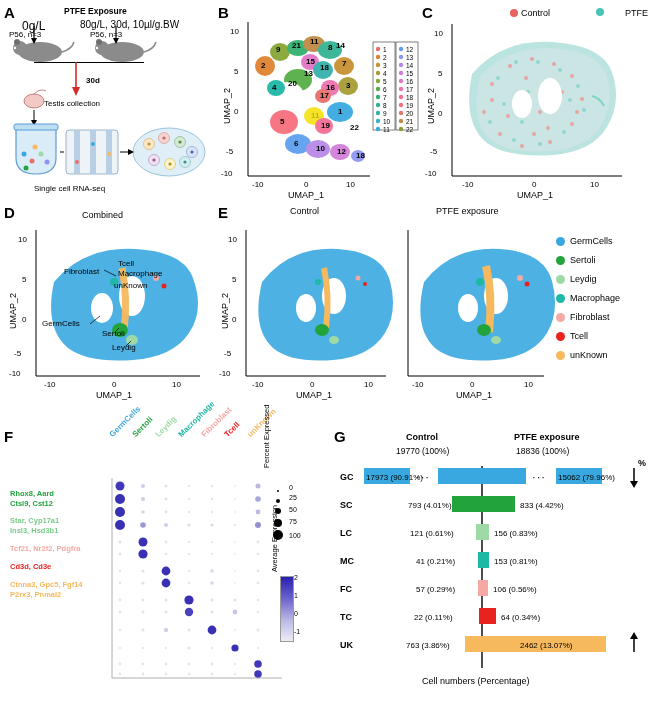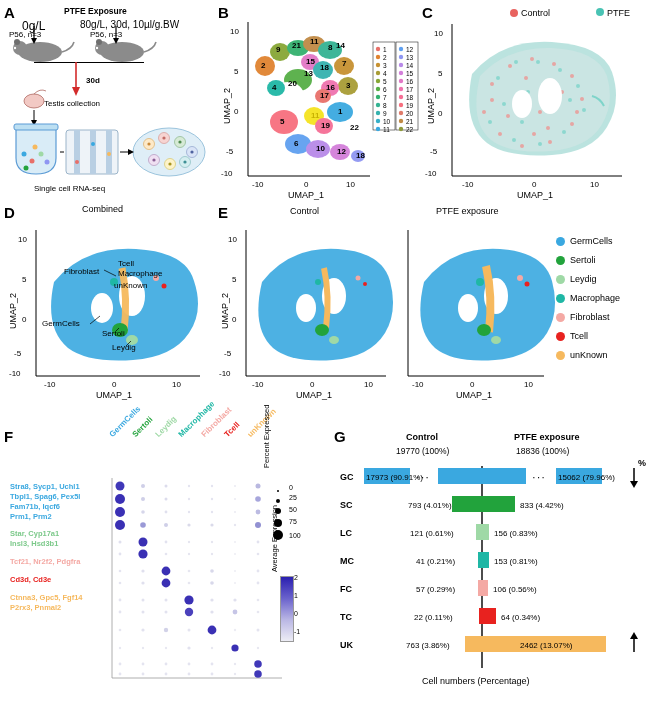--- a/index.html
+++ b/index.html
@@ -233,21 +233,21 @@
   </svg>
 </div>
 
 <div class="fig" style="left:422px;top:4px;width:234px;height:196px;">
   <div class="panel-letter" style="position:absolute;left:0;top:0;">C</div>
   <div style="position:absolute;left:88px;top:4px;display:flex;gap:10px;align-items:center;">
     <span style="display:flex;align-items:center;gap:3px;">
         <span style="width:8px;height:8px;border-radius:50%;background:#e8635f;display:inline-block;"></span>
         <span class="legend-txt">Control</span>
       </span>
-    <span style="display:flex;gap:3px;padding-left:36px;">
+    <span style="display:flex;gap:21px;padding-left:36px;">
         <span style="width:8px;height:8px;border-radius:50%;background:#49c3b4;display:inline-block;"></span>
         <span class="legend-txt">PTFE</span>
       </span>
   </div>
   <svg width="234" height="196" style="position:absolute;left:0;top:0;">
     <g font-family="Liberation Sans" font-size="8">
       <text x="12" y="32" class="tick">10</text>
       <text x="16" y="72" class="tick">5</text>
       <text x="16" y="112" class="tick">0</text>
       <text x="8" y="150" class="tick">-5</text>
@@ -306,21 +306,21 @@
       </g>
       <ellipse cx="128" cy="92" rx="12" ry="18" fill="#ffffff"></ellipse>
       <ellipse cx="100" cy="100" rx="10" ry="14" fill="#ffffff"></ellipse>
       <path d="M170 92 q8 2 12 10" stroke="#49c3b4" stroke-width="2" fill="none"></path>
     </g>
   </svg>
 </div>
 
 <div class="fig" style="left:4px;top:204px;width:212px;height:198px;">
   <div class="panel-letter" style="position:absolute;left:0;top:0;">D</div>
-  <div style="position:absolute;left:78px;top:0;font-size:9px;">Combined</div>
+  <div style="position:absolute;left:78px;top:6px;font-size:9px;">Combined</div>
   <svg width="212" height="198" style="position:absolute;left:0;top:0;">
     <g font-family="Liberation Sans" font-size="8">
       <text x="14" y="38" class="tick">10</text>
       <text x="18" y="78" class="tick">5</text>
       <text x="18" y="118" class="tick">0</text>
       <text x="10" y="152" class="tick">-5</text>
       <text x="5" y="172" class="tick">-10</text>
     </g>
     <line x1="32" y1="26" x2="32" y2="172" class="axline"></line>
     <line x1="32" y1="172" x2="196" y2="172" class="axline"></line>
@@ -455,25 +455,23 @@
     <div style="position:absolute;left:0px;top:0px;transform:rotate(-45deg);transform-origin:left bottom;font-size:8px;font-weight:bold;color:#3aa8e0;">GermCells</div>
     <div style="position:absolute;left:23px;top:0px;transform:rotate(-45deg);transform-origin:left bottom;font-size:8px;font-weight:bold;color:#22a33c;">Sertoli</div>
     <div style="position:absolute;left:46px;top:0px;transform:rotate(-45deg);transform-origin:left bottom;font-size:8px;font-weight:bold;color:#9fd9a6;">Leydig</div>
     <div style="position:absolute;left:69px;top:0px;transform:rotate(-45deg);transform-origin:left bottom;font-size:8px;font-weight:bold;color:#1fb7a5;">Macrophage</div>
     <div style="position:absolute;left:92px;top:0px;transform:rotate(-45deg);transform-origin:left bottom;font-size:8px;font-weight:bold;color:#f4a9a4;">Fibroblast</div>
     <div style="position:absolute;left:115px;top:0px;transform:rotate(-45deg);transform-origin:left bottom;font-size:8px;font-weight:bold;color:#e8221f;">Tcell</div>
     <div style="position:absolute;left:138px;top:0px;transform:rotate(-45deg);transform-origin:left bottom;font-size:8px;font-weight:bold;color:#f6b95e;">unKnown</div>
   </div>
 
   <div style="position:absolute;left:6px;top:58px;width:100px;font-size:7.5px;font-weight:bold;line-height:10px;">
-    <div style="color:#3aa8e0;">
-      <div>Stra8, Sycp1, Uchl1</div>
-      <div>Tbpl1, Spag6, Pex5l</div>
-      <div>Fam71b, Iqcf6</div>
-      <div>Prm1, Prm2</div>
+    <div style="color:#22a33c;margin-top:7px;">
+      <div>Rhox8, Aard</div>
+      <div>Ctsl9, Cst12</div>
     </div>
     <div style="color:#7cc98a;margin-top:7px;">
       <div>Star, Cyp17a1</div>
       <div>Insl3, Hsd3b1</div>
     </div>
     <div style="color:#f4a9a4;margin-top:8px;">
       <div>Tcf21, Nr2f2, Pdgfra</div>
     </div>
     <div style="color:#e8221f;margin-top:8px;">
       <div>Cd3d, Cd3e</div>

